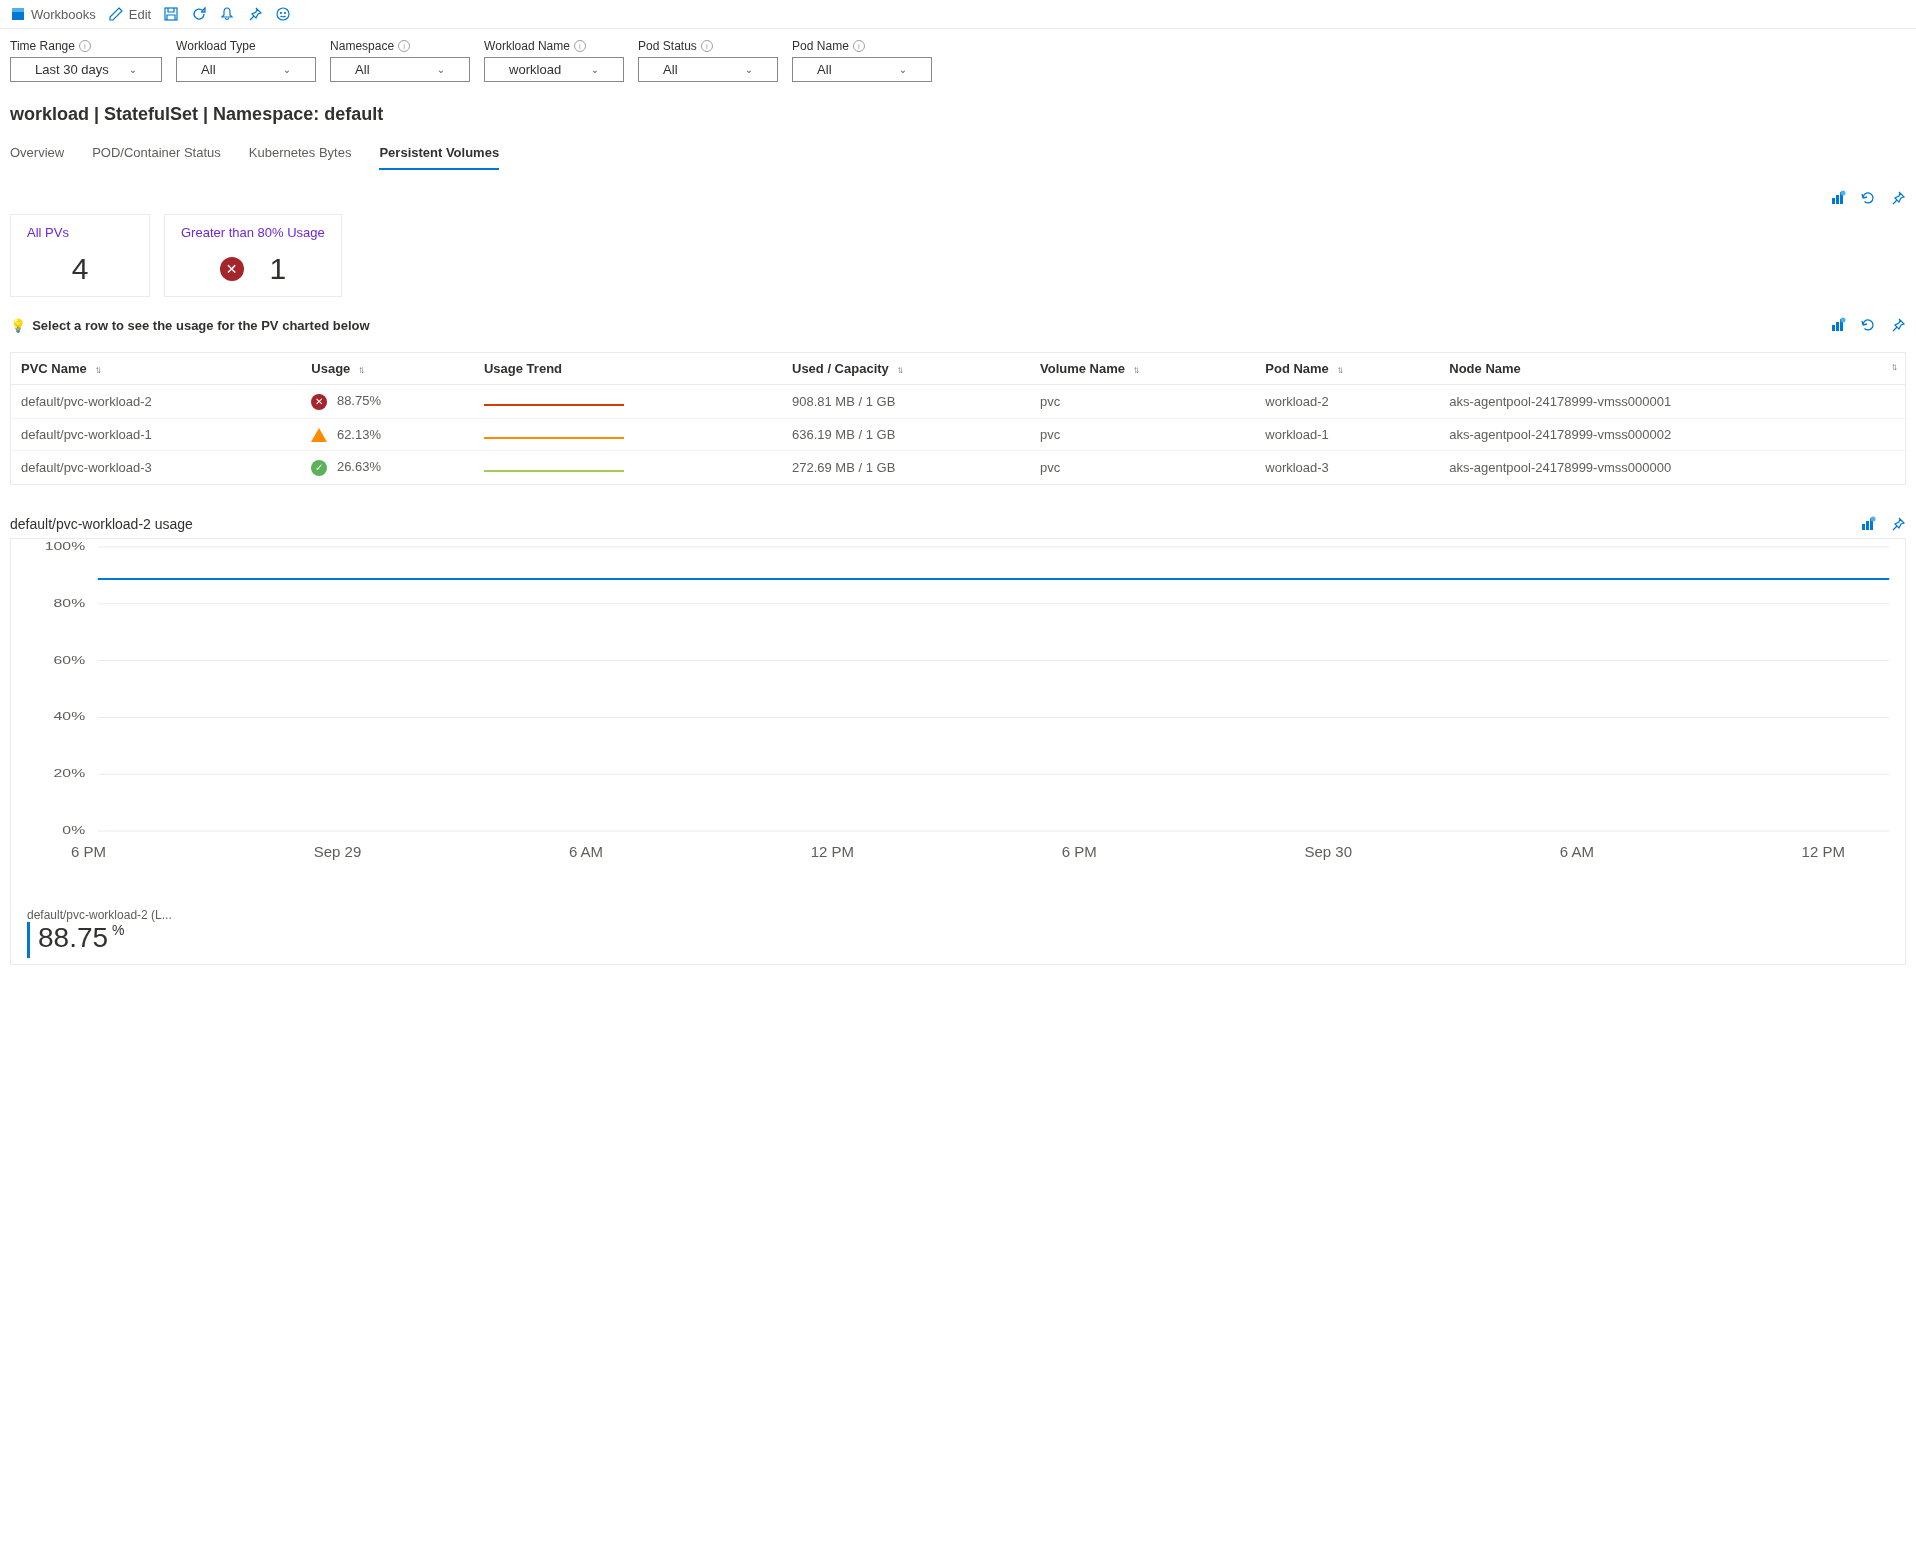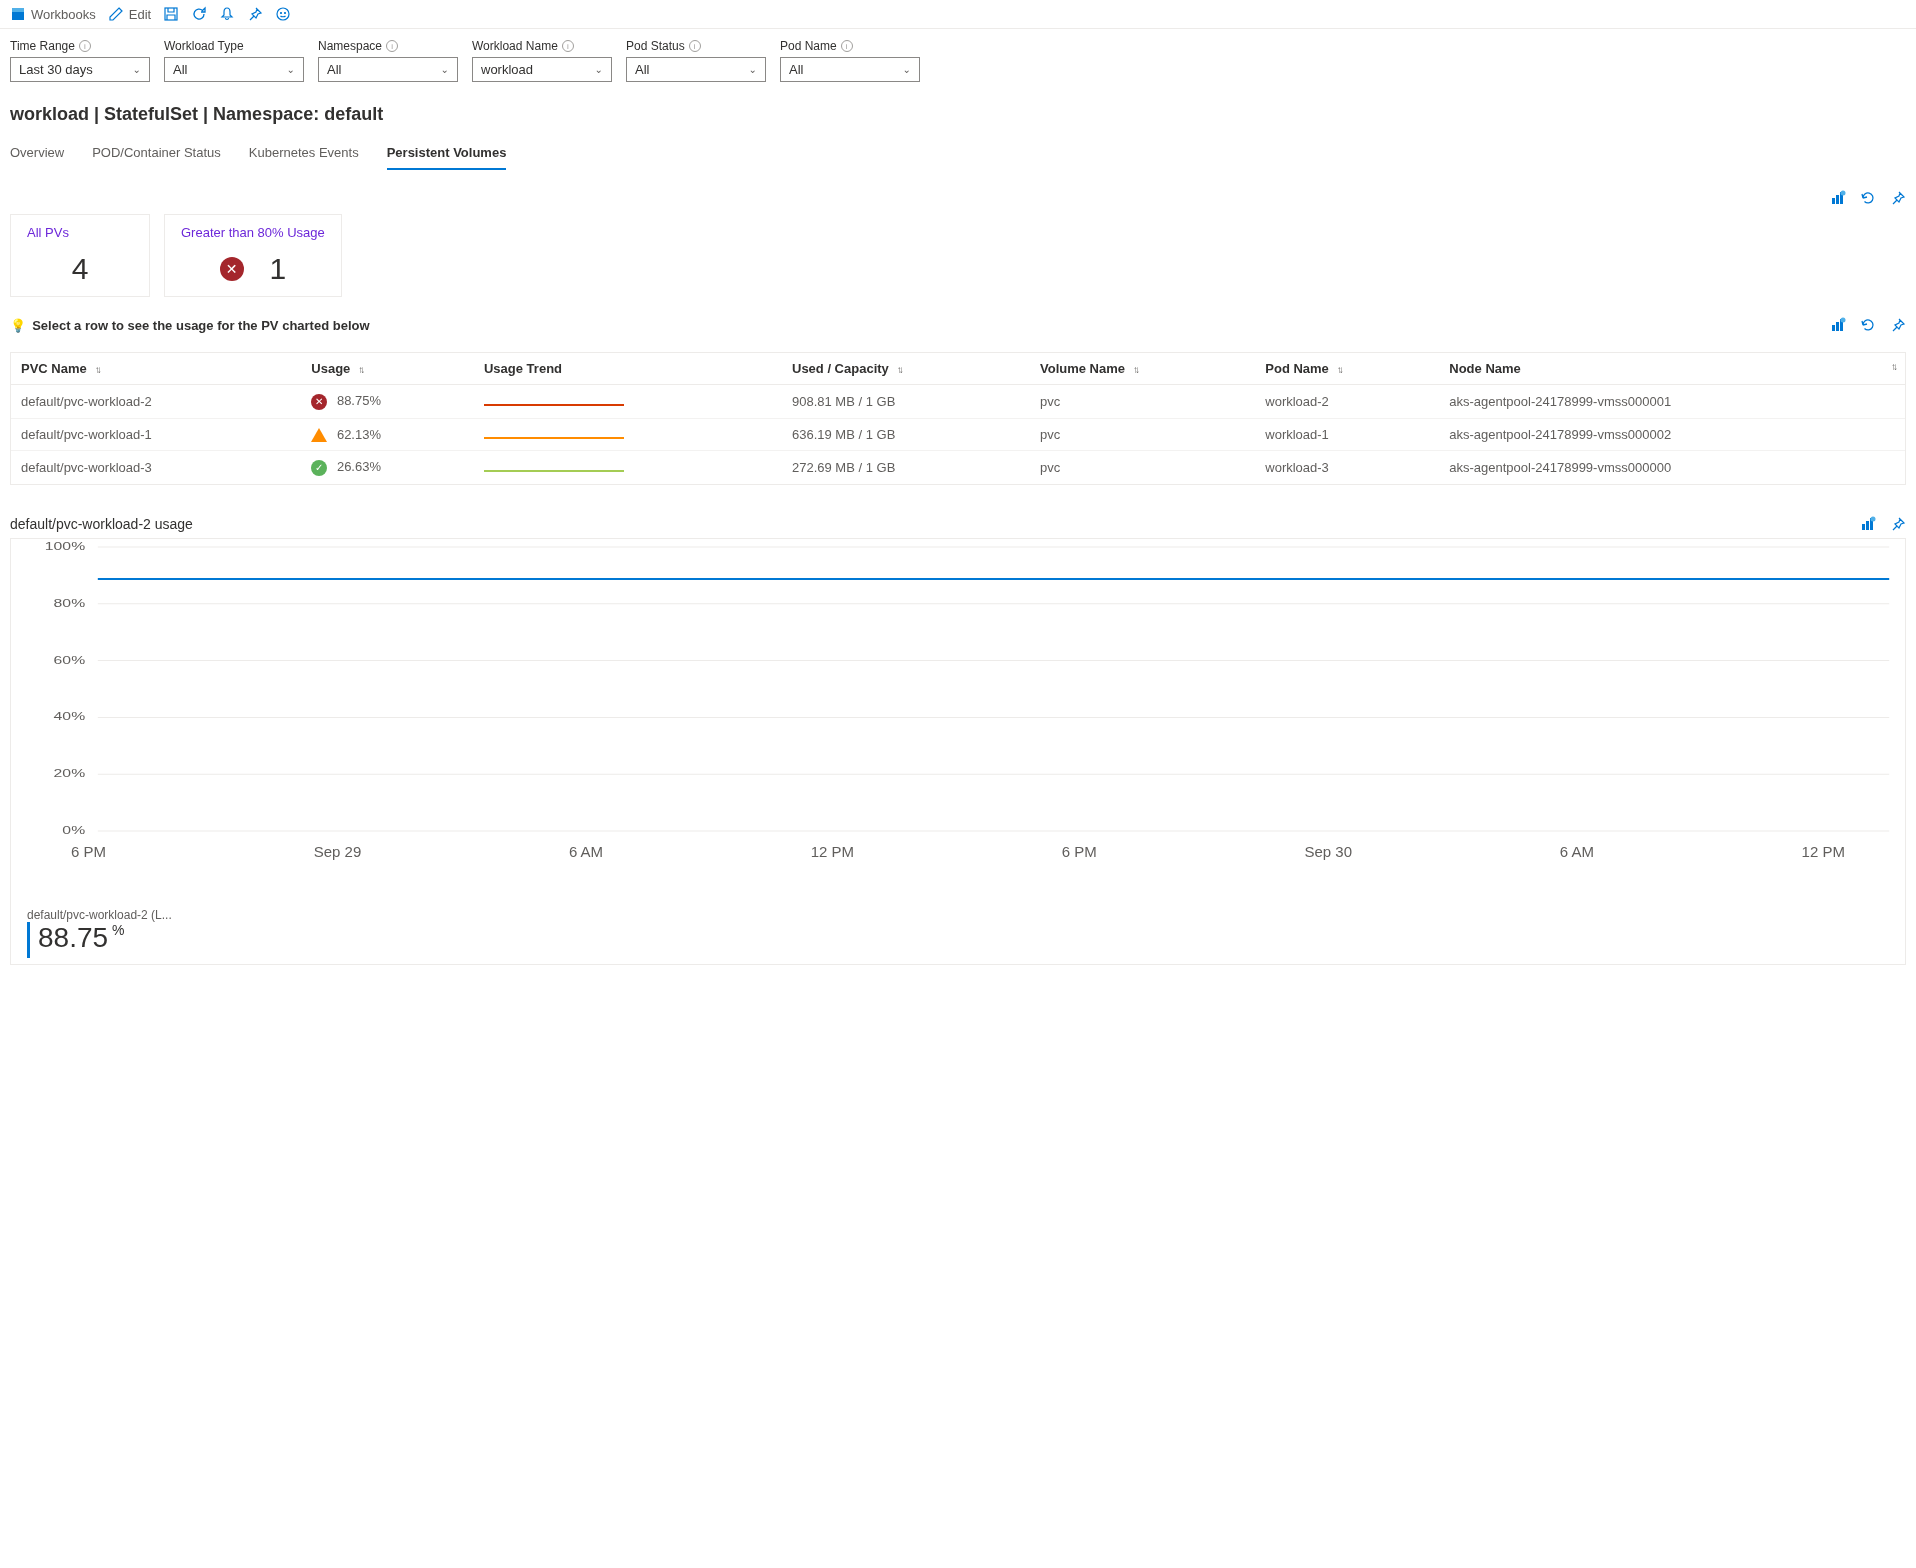--- a/index.html
+++ b/index.html
@@ -5,21 +5,21 @@
   * { box-sizing: border-box; margin: 0; padding: 0; }
   body { font-family: "Segoe UI", Arial, sans-serif; font-size: 13px; color: #323130; background: #fff; }
   .toolbar { display: flex; align-items: center; gap: 12px; padding: 6px 10px; border-bottom: 1px solid #edebe9; }
   .toolbar-item { display: flex; align-items: center; gap: 5px; color: #605e5c; cursor: pointer; }
   .toolbar-item .icon { color: #0078d4; }
   .icon-btn { color: #0078d4; cursor: pointer; display:inline-flex; align-items:center; }
   .filters { display: flex; gap: 14px; padding: 10px; flex-wrap: wrap; align-items: flex-end; }
   .filter { display: flex; flex-direction: column; gap: 4px; }
   .filter-label { font-size: 12px; color: #323130; display:flex; align-items:center; gap:4px;}
   .info-icon { width:12px; height:12px; border:1px solid #a19f9d; border-radius:50%; display:inline-flex; align-items:center; justify-content:center; font-size:8px; color:#a19f9d;}
-  .select { border:1px solid #8a8886; padding:4px 8px; font-size:13px; min-width:140px; display:flex; justify-content:space-between; align-items:center; background:#fff; cursor:pointer;gap:20px;}
+  .select { border:1px solid #8a8886; padding:4px 24px; font-size:13px; min-width:140px; display:flex; justify-content:space-between; align-items:center; background:#fff; cursor:pointer;gap:20px;}
   .chev { font-size:10px; color:#605e5c;}
   .page-title { font-size:18px; font-weight:600; padding:12px 10px; }
   .tabs { display:flex; gap:28px; padding:0 10px; border-bottom:0; margin-bottom:20px;}
   .tab { padding:8px 0; color:#605e5c; cursor:pointer; }
   .tab.active { color:#323130; font-weight: 600; border-bottom:2px solid #0078d4; }
   .action-row { display:flex; justify-content:flex-end; gap:14px; padding:0 10px 8px; align-items:center;}
   .cards { display:flex; gap:14px; padding:0 10px 20px;}
   .card { border:1px solid #edebe9; padding:10px 16px; min-width:140px; }
   .card-label { font-size:13px; color:#6d28d9; margin-bottom:12px;}
   .card-body { display:flex; align-items:center; gap:20px; justify-content:center;}
@@ -168,21 +168,21 @@
         <span class="chev">⌄</span>
       </div>
   </div>
 </div>
 
 <div class="page-title">workload | StatefulSet | Namespace: default</div>
 
 <div class="tabs">
   <div class="tab">Overview</div>
   <div class="tab">POD/Container Status</div>
-  <div class="tab">Kubernetes Events</div>
+  <div class="tab">Kubernetes Bytes</div>
   <div class="tab active">Persistent Volumes</div>
 </div>
 
 <div class="action-row">
   <span class="icon-btn">
       <svg width="16" height="16" viewBox="0 0 16 16">
         <rect x="2" y="8" width="3" height="6" fill="#0078d4"></rect>
         <rect x="6" y="5" width="3" height="9" fill="#0078d4"></rect>
         <rect x="10" y="2" width="3" height="12" fill="#0078d4"></rect>
         <circle cx="13" cy="3" r="2.5" fill="#50b0e8"></circle>

